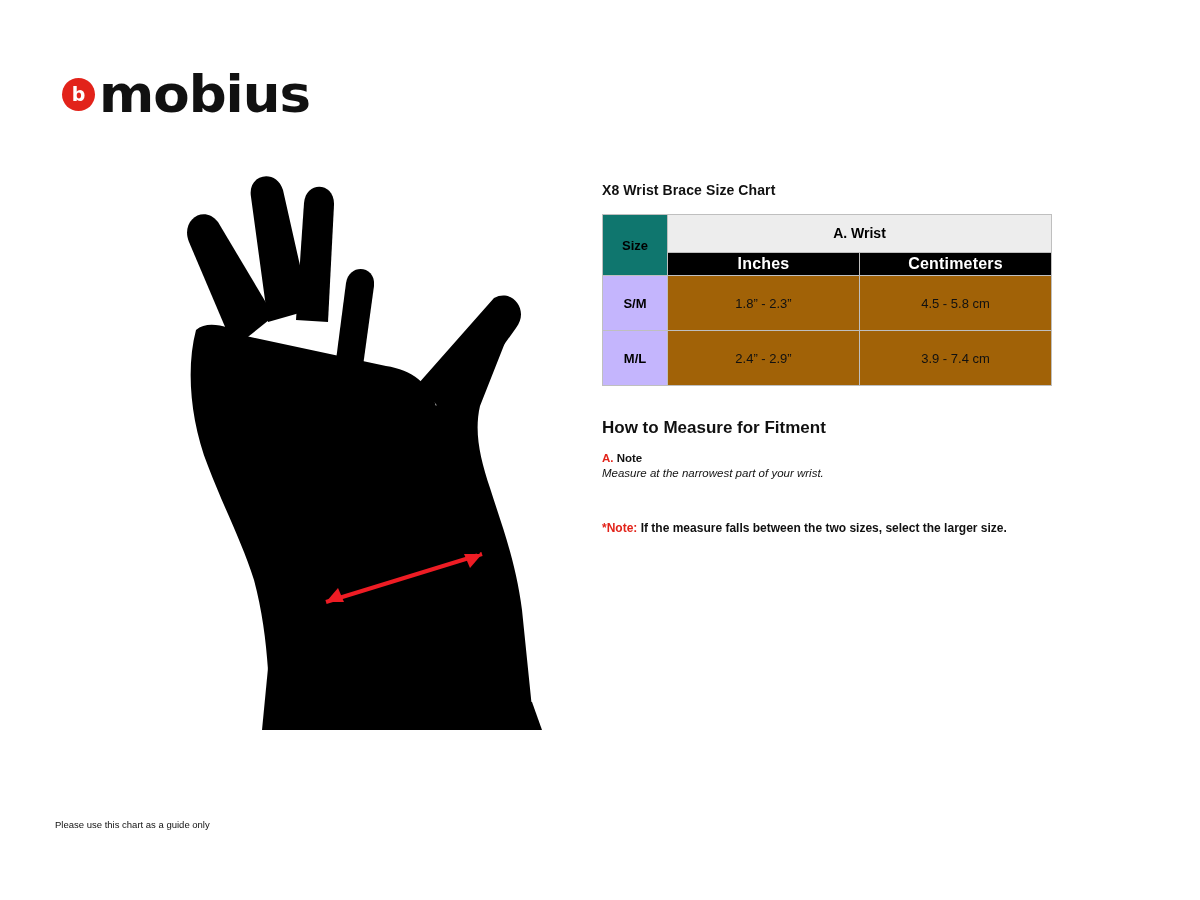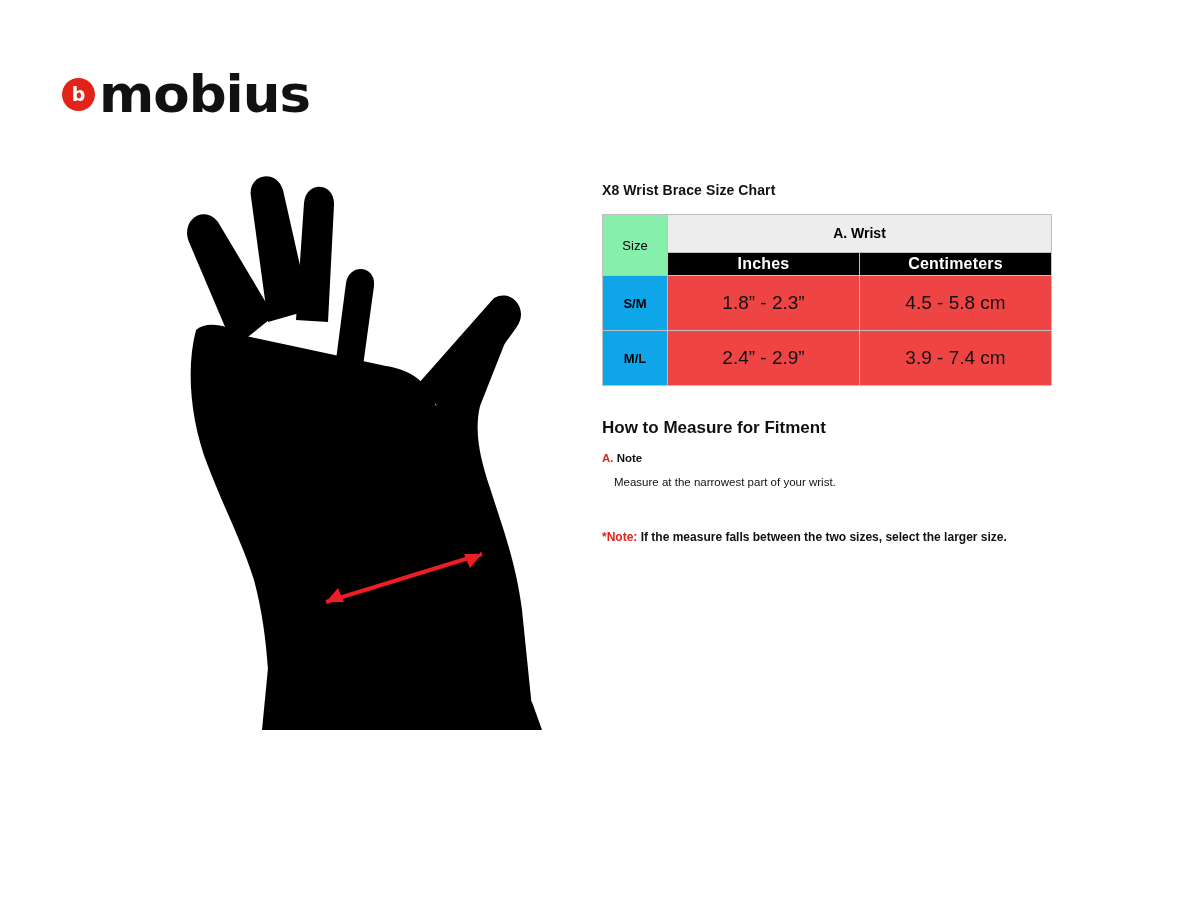--- a/index.html
+++ b/index.html
@@ -90,49 +90,49 @@
   table.size-chart td, table.size-chart th {
     border: 1px solid #bfbfbf;
     padding: 0;
     text-align: center;
     vertical-align: middle;
   }
   .cell-size-head {
     width: 64px;
     height: 60px;
     font-size: 13px;
-    font-weight: normal;
-    background: #86efac;
+    font-weight: bold;
+    background: #0f766e;
   }
   .cell-group-head {
     height: 30px;
     font-size: 14px;
     font-weight: bold;
     background: #ededed;
   }
   .cell-unit-head {
     height: 18px;
     background: #000000;
     color: #ffffff;
     font-size: 16px;
     font-weight: bold;
     letter-spacing: 0.2px;
     border: 1px solid #000000;
   }
   .cell-size {
     width: 64px;
     height: 54px;
-    background: #0ea5e9;
+    background: #c4b5fd;
     font-size: 13px;
     font-weight: bold;
   }
   .cell-val {
     height: 54px;
-    font-size: 19px;
-    background: #ef4444;
+    font-size: 13px;
+    background: #a16207;
     color: #111111;
   }
 
   .how-title {
     font-size: 17px;
     font-weight: bold;
     margin: 32px 0 14px 0;
     color: #111111;
   }
   .measure-line {
@@ -143,21 +143,22 @@
     color: #e2231a;
     font-weight: bold;
   }
   .measure-line .lbl {
     font-weight: bold;
     color: #111111;
   }
   .measure-desc {
     font-size: 11.5px;
     color: #111111;
-    margin: 12px;
+    margin: 0;
+    font-style: italic;
   }
   .note {
     margin-top: 42px;
     font-size: 12px;
     font-weight: bold;
     color: #111111;
   }
   .note .star {
     color: #e2231a;
   }
@@ -261,13 +262,14 @@
   </p>
   <p class="measure-desc">Measure at the narrowest part of your wrist.</p>
 
   <p class="note">
     <span class="star">*Note:</span>
     <span>If the measure falls between the two sizes, select the larger size.</span>
   </p>
 </div>
 
 <div class="footer">
+  <div>Please use this chart as a guide only</div>
 </div>
 
 </body></html>

